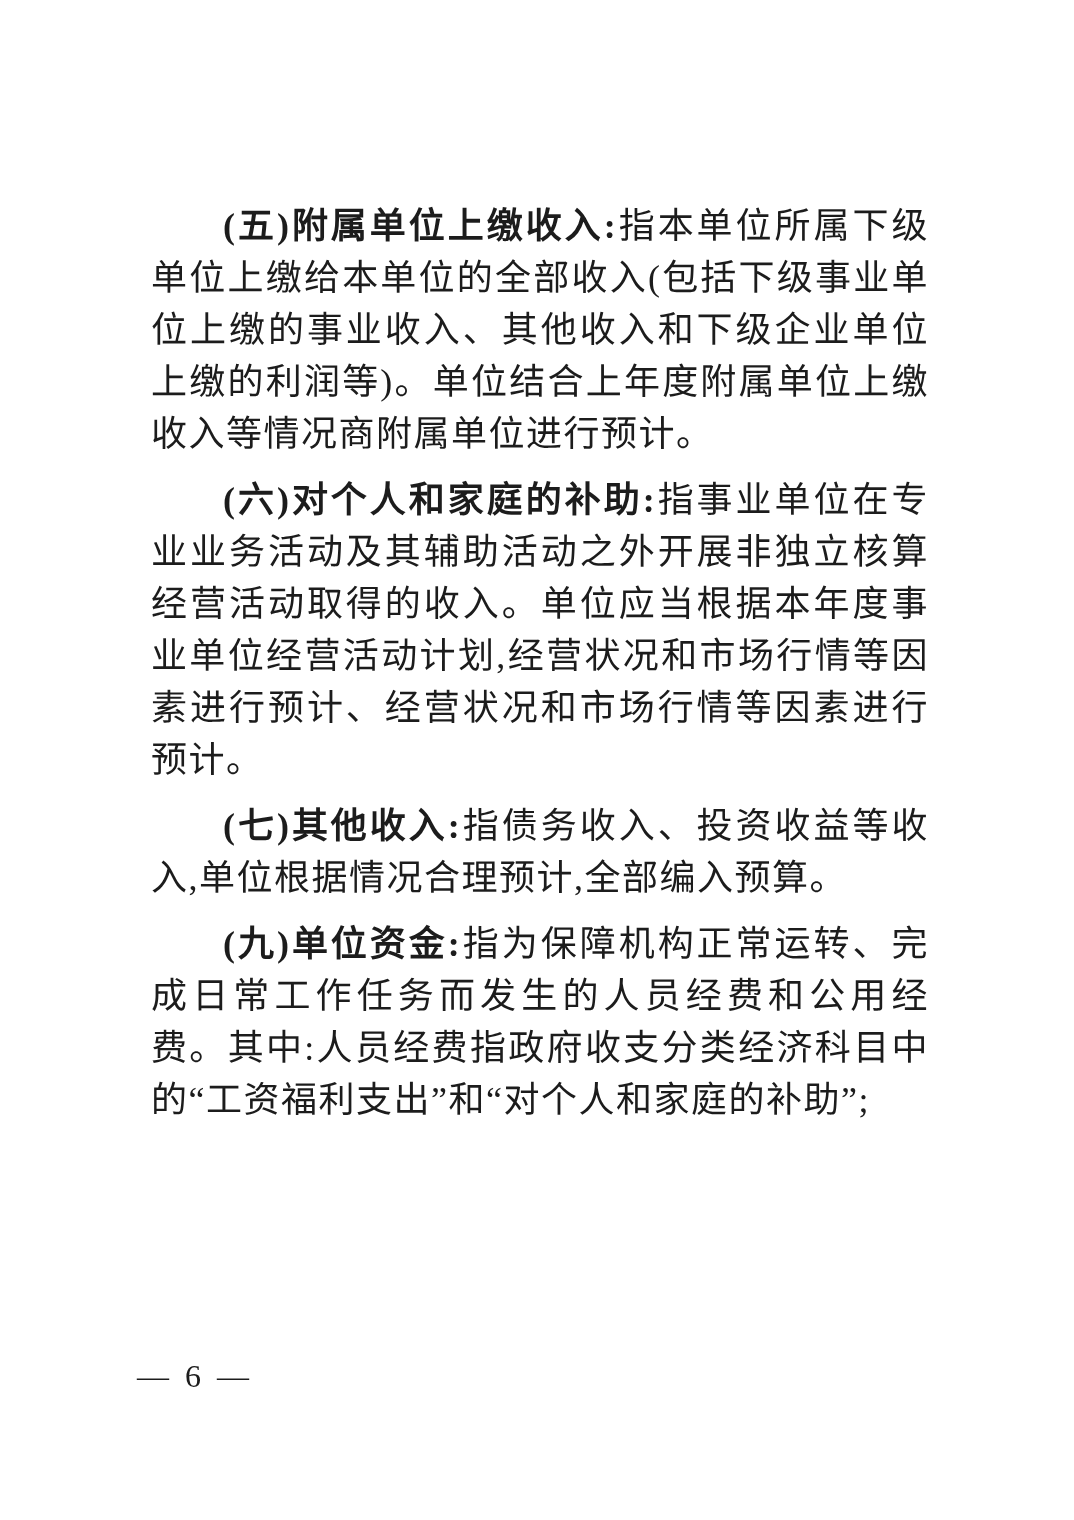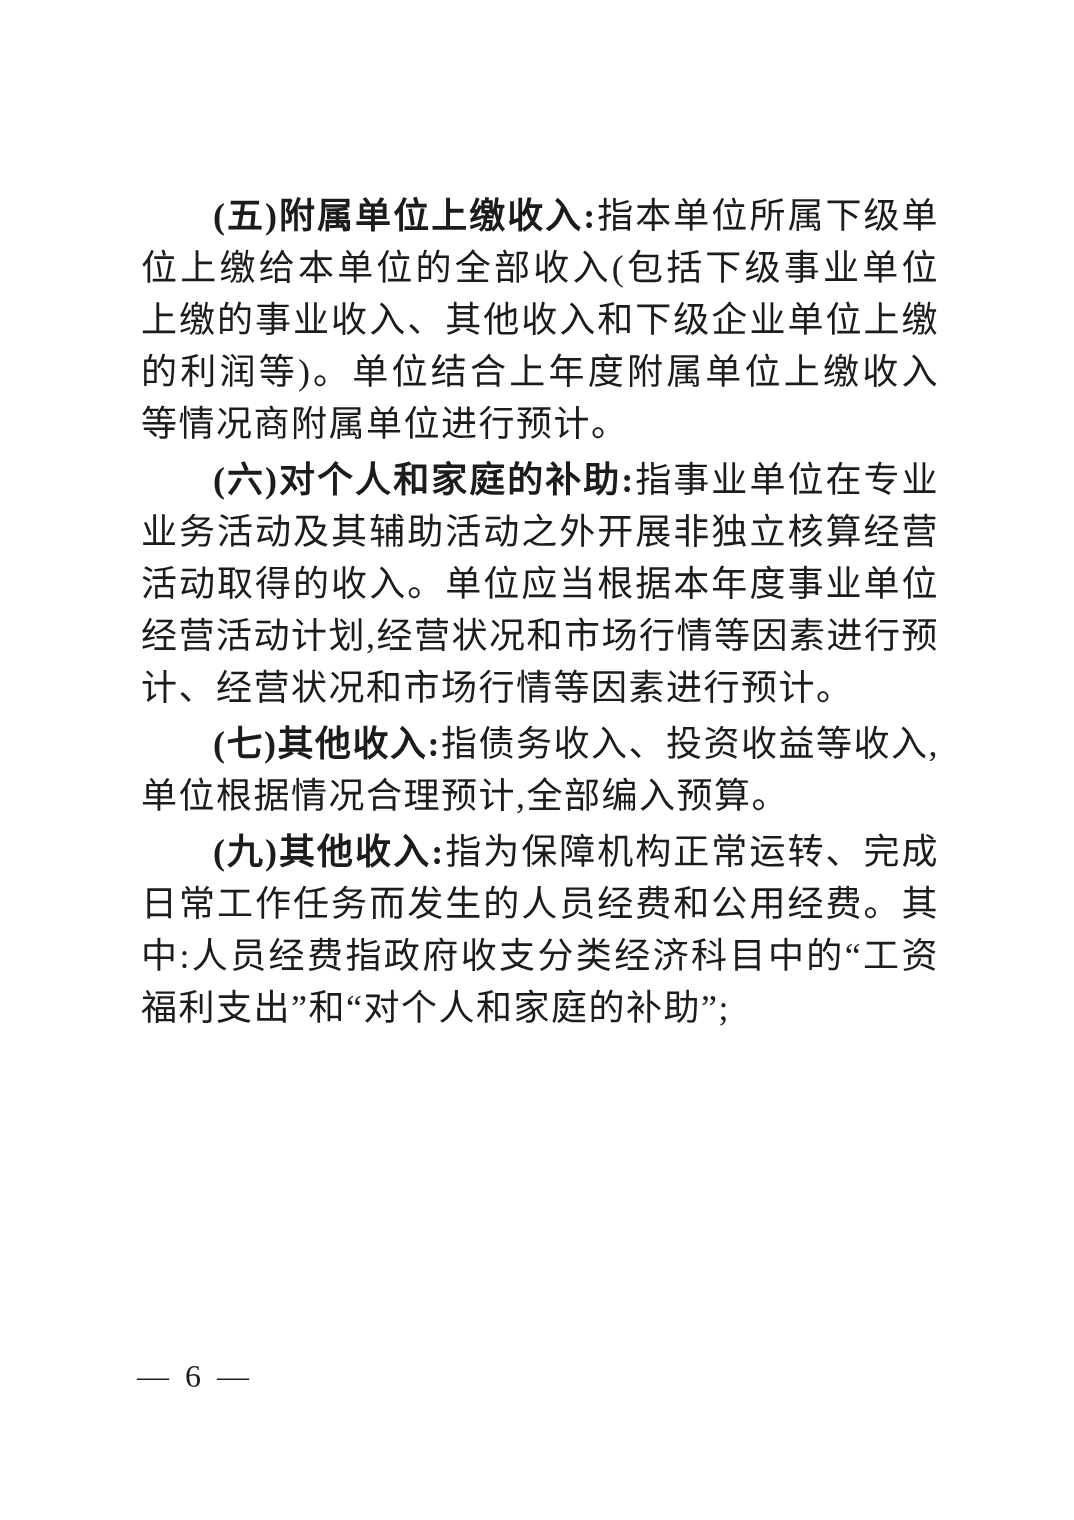--- a/index.html
+++ b/index.html
@@ -17,21 +17,21 @@
     font-family: "Liberation Serif", "DejaVu Serif", serif;
     overflow: hidden;
   }
   .content {
     position: absolute;
     left: 137px;
     top: 186px;
     width: 806px;
   }
   .para {
-    margin: 4px;
+    margin: 14px;
     font-size: 36px;
     line-height: 52px;
     letter-spacing: 1.5px;
     text-align: justify;
     text-justify: inter-character;
     text-align-last: left;
     text-indent: 2em;
     word-break: break-all;
   }
   .para-heading {
@@ -47,16 +47,16 @@
   }
 </style>
 </head>
 <body>
 
 <div class="page">
   <div class="content">
     <p class="para"><span class="para-heading">(五)附属单位上缴收入:</span><span>指本单位所属下级单位上缴给本单位的全部收入(包括下级事业单位上缴的事业收入、其他收入和下级企业单位上缴的利润等)。单位结合上年度附属单位上缴收入等情况商附属单位进行预计。</span></p>
     <p class="para"><span class="para-heading">(六)对个人和家庭的补助:</span><span>指事业单位在专业业务活动及其辅助活动之外开展非独立核算经营活动取得的收入。单位应当根据本年度事业单位经营活动计划,经营状况和市场行情等因素进行预计、经营状况和市场行情等因素进行预计。</span></p>
     <p class="para"><span class="para-heading">(七)其他收入:</span><span>指债务收入、投资收益等收入,单位根据情况合理预计,全部编入预算。</span></p>
-    <p class="para"><span class="para-heading">(九)其他收入:</span><span>指为保障机构正常运转、完成日常工作任务而发生的人员经费和公用经费。其中:人员经费指政府收支分类经济科目中的“工资福利支出”和“对个人和家庭的补助”;</span></p>
+    <p class="para"><span class="para-heading">(九)单位资金:</span><span>指为保障机构正常运转、完成日常工作任务而发生的人员经费和公用经费。其中:人员经费指政府收支分类经济科目中的“工资福利支出”和“对个人和家庭的补助”;</span></p>
   </div>
   <div class="page-footer">— 6 —</div>
 </div>
 
 </body></html>

